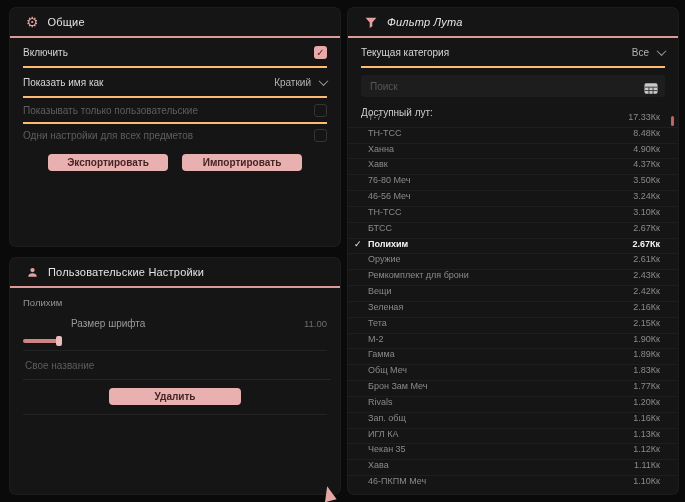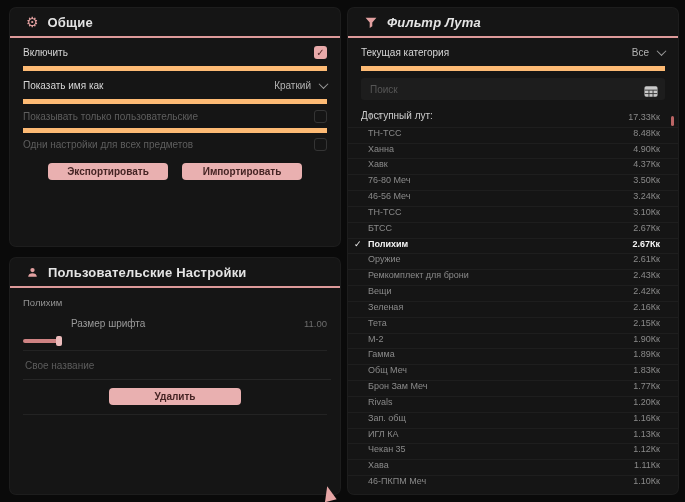--- a/index.html
+++ b/index.html
@@ -5,26 +5,26 @@
   html,body{margin:0;padding:0;background:#060606;}
   .page{position:relative;width:685px;height:502px;background:#0a0a0a;
         font-family:"Liberation Sans","DejaVu Sans",sans-serif;overflow:hidden;}
   .panel{position:absolute;background:#151515;border-radius:6px;box-shadow:0 0 0 1px #1d1d1d;}
   #panel-general{left:10px;top:8px;width:330px;height:238px;}
   #panel-custom{left:10px;top:258px;width:330px;height:236px;}
   #panel-filter{left:348px;top:8px;width:330px;height:486px;}
 
   .panel-header{height:28px;display:flex;align-items:center;gap:9px;padding:0 16px;
                 border-bottom:2px solid #dd9a9a;border-radius:6px 6px 0 0;}
-  .panel-title{font-size:13px;font-weight:bold;color:#e4e4e4;letter-spacing:.2px;}
+  .panel-title{font-size:11px;font-weight:normal;color:#e4e4e4;letter-spacing:.2px;}
   .panel-title.italic{font-style:italic;}
   .hdr-glyph{color:#e2a0a0;font-size:14px;line-height:1;}
 
   .cfg-row{display:flex;align-items:center;justify-content:space-between;
-           margin:0 13px;border-bottom:5px solid #fdba74;font-size:10px;color:#d6d6d6;}
+           margin:0 13px;border-bottom:2px solid #fdba74;font-size:10px;color:#d6d6d6;}
   .cfg-row.h28{height:28px}.cfg-row.h24{height:24px}.cfg-row.h22{height:22px}
   .cfg-row.disabled{color:#5e5e5e;}
   .cfg-row.no-line{border-bottom:none;}
 
   .checkbox{width:13px;height:13px;border-radius:3px;display:flex;align-items:center;
             justify-content:center;box-sizing:border-box;}
   .checkbox.checked{background:#e8a9a9;color:#552929;font-size:10px;font-weight:bold;}
   .checkbox.unchecked{border:1px solid #343434;background:transparent;}
 
   .dropdown{display:flex;align-items:center;color:#b3b3b3;font-size:10px;cursor:pointer;}

